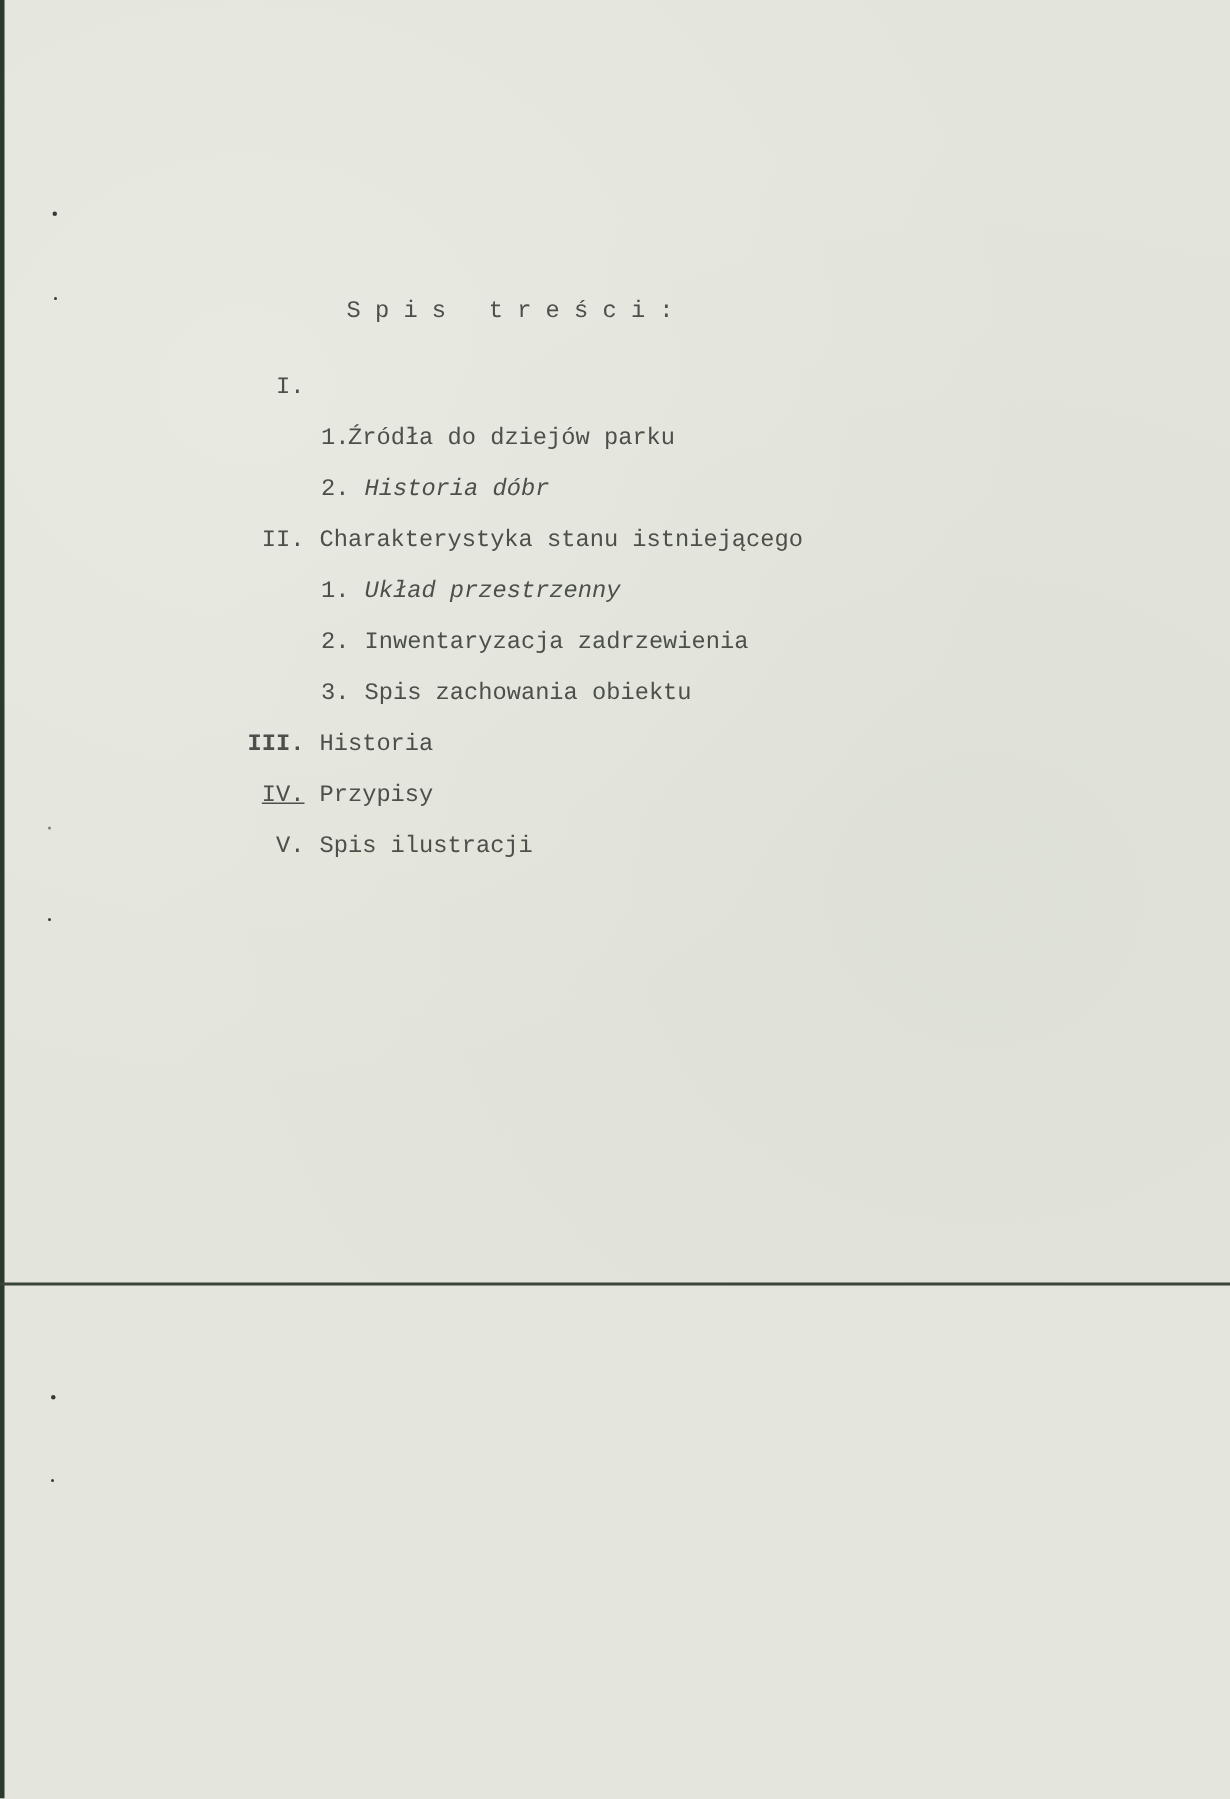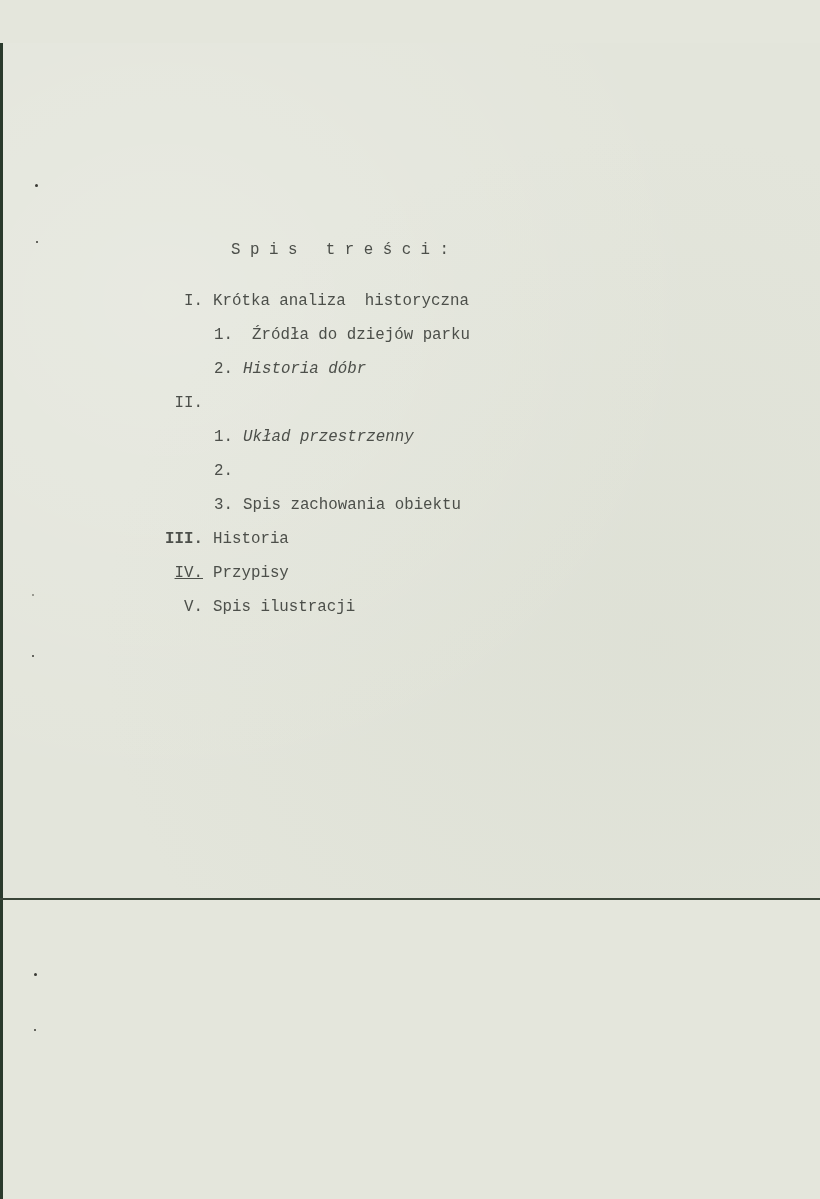--- a/index.html
+++ b/index.html
@@ -15,21 +15,20 @@
     }
     .page {
       position: absolute;
       left: 0; top: 0;
       width: 820px;
       height: 857px;
       background: #e3e5db;
       background-image:
         radial-gradient(ellipse at 20% 30%, rgba(255,255,255,0.18), rgba(255,255,255,0) 60%),
         radial-gradient(ellipse at 80% 70%, rgba(200,205,190,0.18), rgba(0,0,0,0) 60%);
-      margin-top: 43px;
     }
     .left-edge {
       position: absolute;
       left: 0; top: 0;
       width: 3px;
       height: 1199px;
       background: #2a3a2c;
     }
     .bottom-edge {
       position: absolute;
@@ -73,34 +72,35 @@
   <div class="dot" style="left:35px; top:141px;"></div>
   <div class="dot" style="left:36px; top:198px; width:2px; height:2px;"></div>
   <div class="dot" style="left:32px; top:551px; width:2px; height:2px; opacity:0.6;"></div>
   <div class="dot" style="left:32px; top:612px; width:2px; height:2px;"></div>
   <div class="dot" style="left:34px; top:930px;"></div>
   <div class="dot" style="left:34px; top:986px; width:2px; height:2px;"></div>
 
   <div class="typed title">S p i s   t r e ś c i :</div>
 
   <div class="typed num" style="left:150px; width:53px; top:251px;">I.</div>
-  <div class="typed" style="left:213px; top:251px;">Krótka analiza  historyczna</div>
 
   <div class="typed num" style="left:180px; width:53px; top:285px;">1.</div>
-  <div class="typed" style="left:252px; top:285px;">Źródła do dziejów parku</div>
+  <div class="typed" style="left:232px; top:285px;">Źródła do dziejów parku</div>
 
   <div class="typed num" style="left:180px; width:53px; top:319px;">2.</div>
   <div class="typed" style="left:243px; top:319px;font-style:italic;">Historia dóbr</div>
 
   <div class="typed num" style="left:150px; width:53px; top:353px;">II.</div>
+  <div class="typed" style="left:213px; top:353px;">Charakterystyka stanu istniejącego</div>
 
   <div class="typed num" style="left:180px; width:53px; top:387px;">1.</div>
   <div class="typed" style="left:243px; top:387px;font-style:italic;">Układ przestrzenny</div>
 
   <div class="typed num" style="left:180px; width:53px; top:421px;">2.</div>
+  <div class="typed" style="left:243px; top:421px;">Inwentaryzacja zadrzewienia</div>
 
   <div class="typed num" style="left:180px; width:53px; top:455px;">3.</div>
   <div class="typed" style="left:243px; top:455px;">Spis zachowania obiektu</div>
 
   <div class="typed num" style="left:140px; width:63px; top:489px;font-weight:bold;">III.</div>
   <div class="typed" style="left:213px; top:489px;">Historia</div>
 
   <div class="typed num" style="left:140px; width:63px; top:523px;text-decoration:underline;">IV.</div>
   <div class="typed" style="left:213px; top:523px;">Przypisy</div>
 

